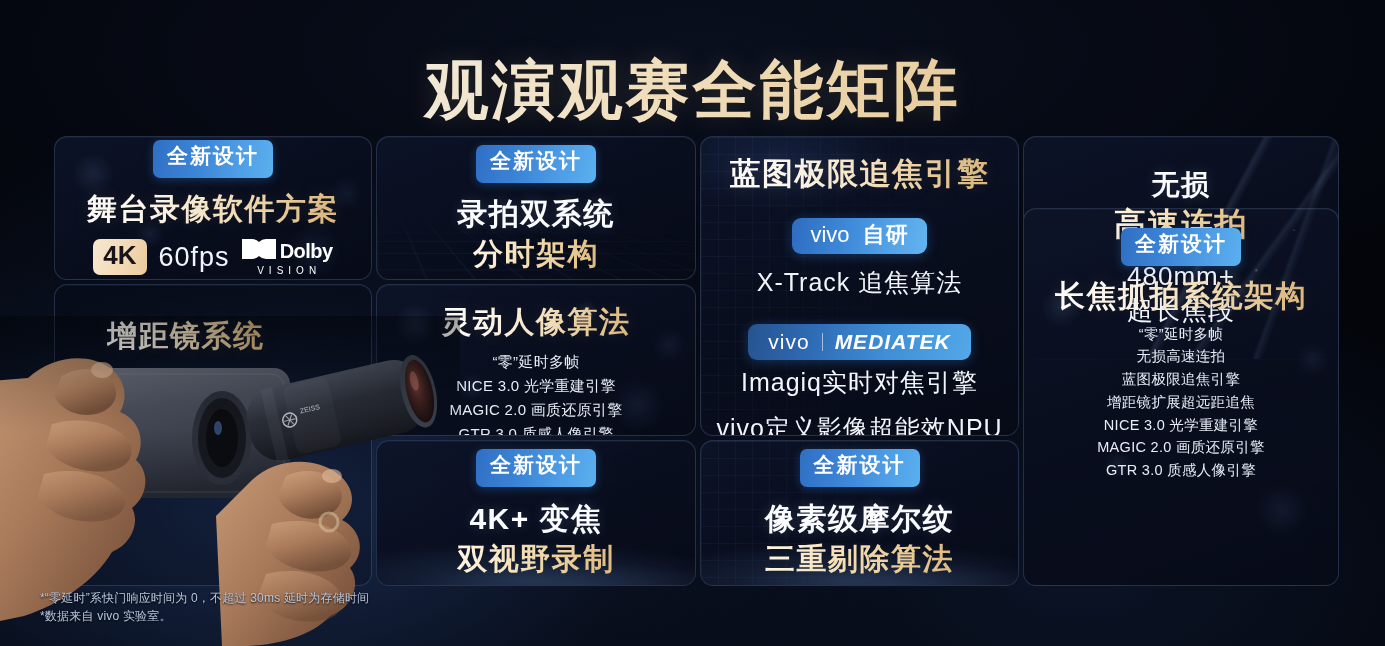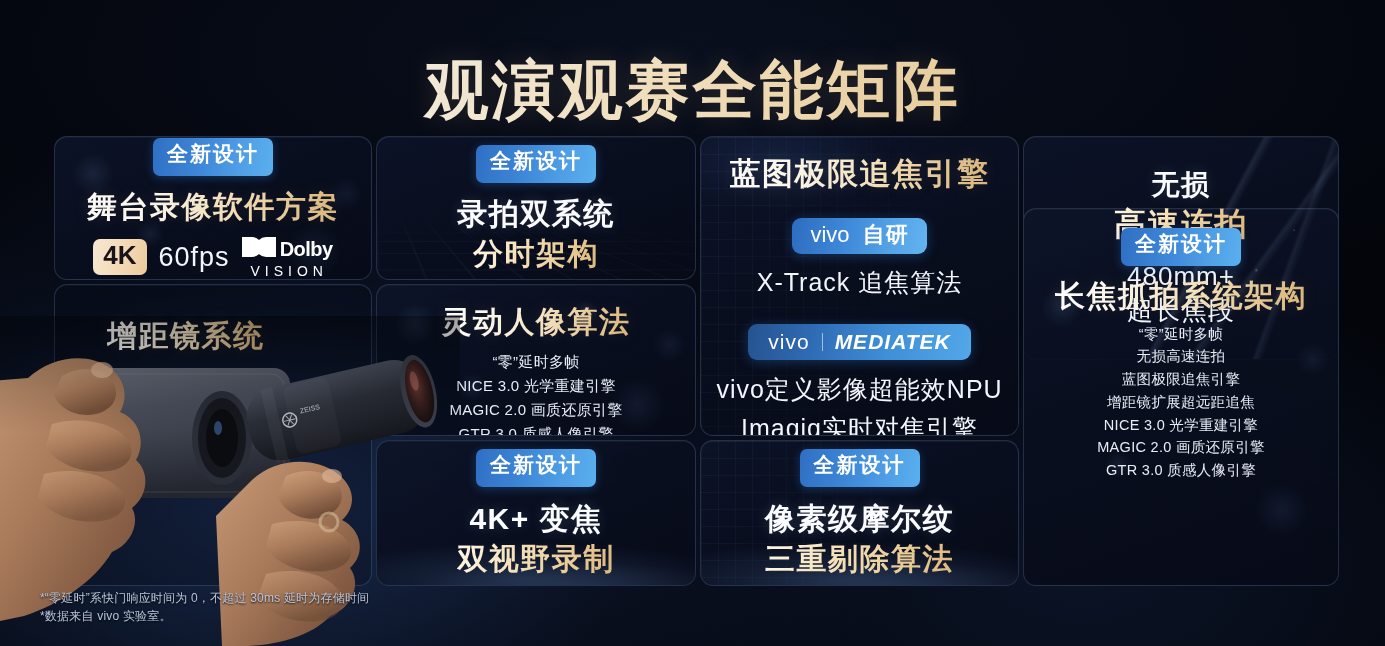--- a/index.html
+++ b/index.html
@@ -206,21 +206,21 @@
   .sub-line {
     font-size: 15px; color: #e7ecf6; line-height: 1.62; letter-spacing: .3px;
   }
   .sub-line.sm { font-size: 14.5px; line-height: 1.57; }
 
   
   .dolby { display: inline-flex; flex-direction: column; align-items: center; line-height: 1; }
   .dolby-top { display: flex; align-items: center; gap: 4px; }
   .dolby-mark { display: inline-block; }
   .dolby-word { font-size: 20px; font-weight: bold; color: #fff; letter-spacing: -0.5px; }
-  .dolby-sub { font-size: 14px; color: #fff; letter-spacing: 5px; margin-top: 3px; margin-left: 4px; }
+  .dolby-sub { font-size: 10px; color: #fff; letter-spacing: 5px; margin-top: 3px; margin-left: 4px; }
 
   
   #photo {
     position: absolute;
     left: -10px; bottom: 0;
     width: 470px; height: 330px;
     z-index: 20;
     pointer-events: none;
   }
 
@@ -289,22 +289,22 @@
         <div class="badge-vivo" style="margin-top:24px;">
           <span class="vivo-word">vivo</span>
           <span style="font-weight:bold;margin-left:6px;">自研</span>
         </div>
         <div class="h-plain" style="margin-top:12px;">X-Track 追焦算法</div>
         <div class="badge-mtk" style="margin-top:26px;">
           <span class="b1">vivo</span>
           <span class="sep"></span>
           <span class="b2">MEDIATEK</span>
         </div>
+        <div class="h-plain" style="margin-top:6px;">Imagiq实时对焦引擎</div>
         <div class="h-plain" style="margin-top:13px;">vivo定义影像超能效NPU</div>
-        <div class="h-plain" style="margin-top:6px;">Imagiq实时对焦引擎</div>
       </div>
     </div>
 
     <div class="card" style="grid-column:4; grid-row:1 / span 1; height:224px;">
       <div class="tex sparks"></div>
       <div class="card-inner">
         <div class="h-white" style="font-size:28px;">无损</div>
         <div class="h-gold" style="font-size:32px;margin-top:3px;">高速连拍</div>
         <div class="h-plain" style="font-size:26px;margin-top:17px;">480mm+</div>
         <div class="h-plain" style="font-size:26px;margin-top:0;">超长焦段</div>

